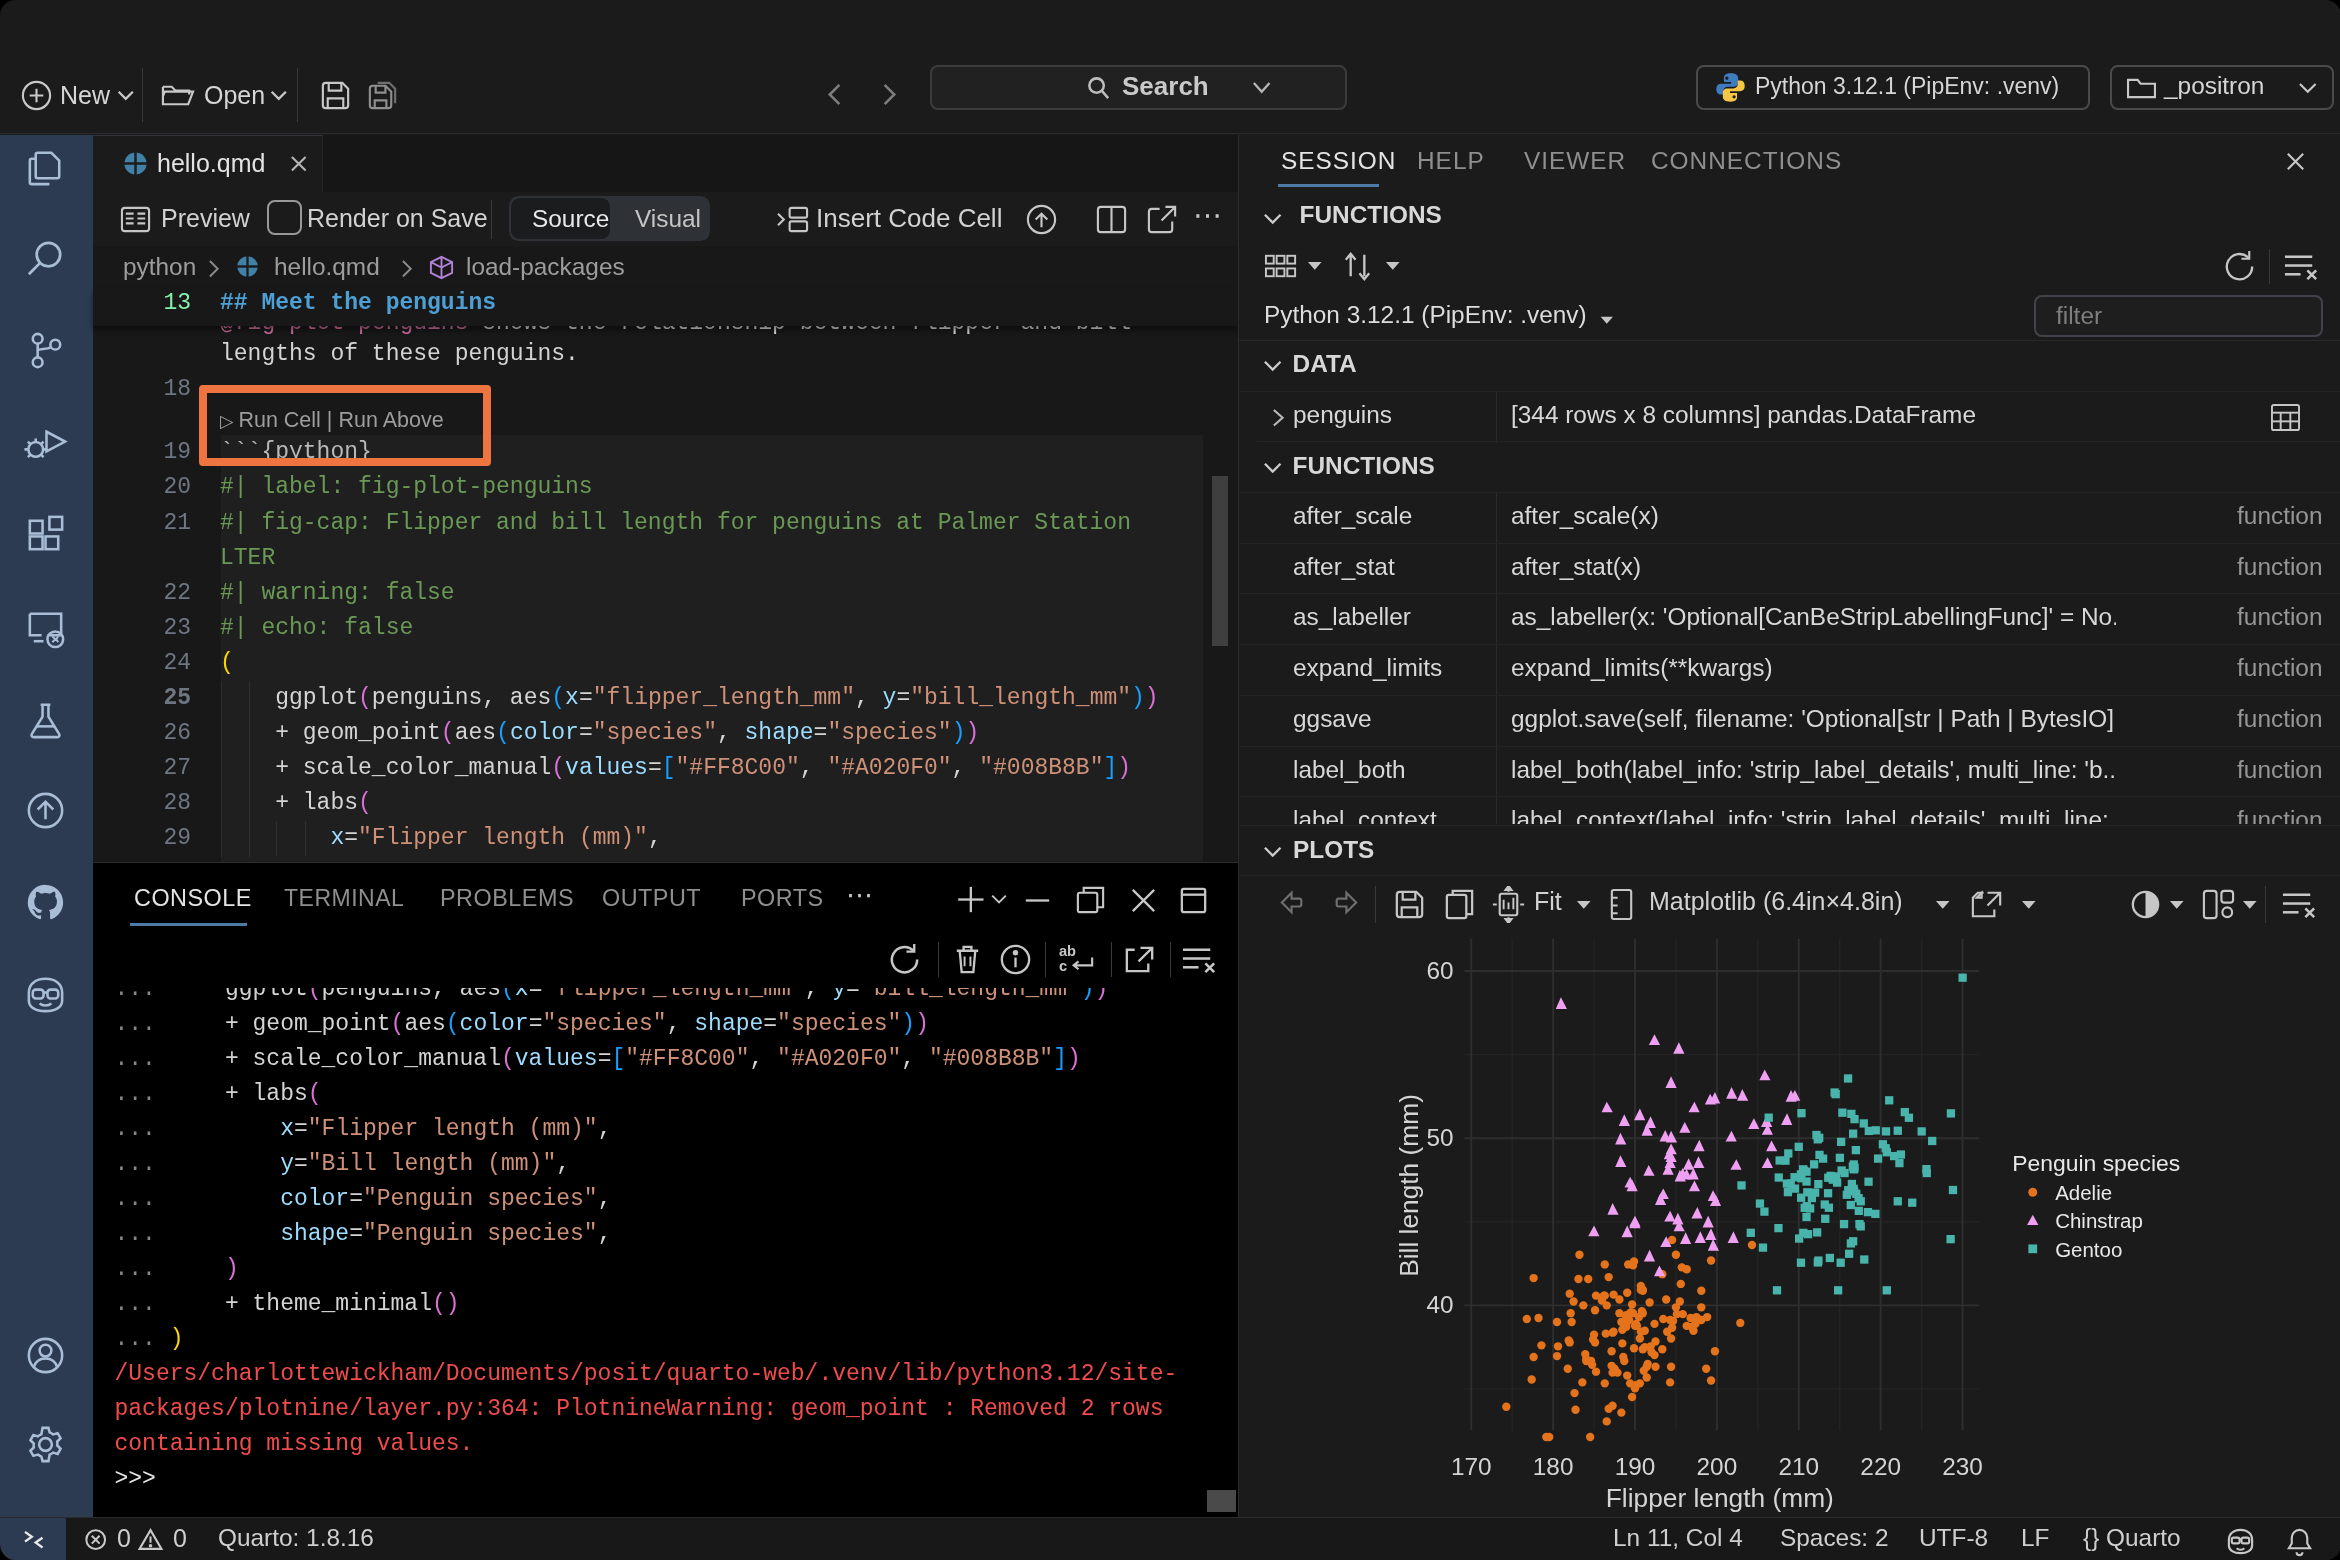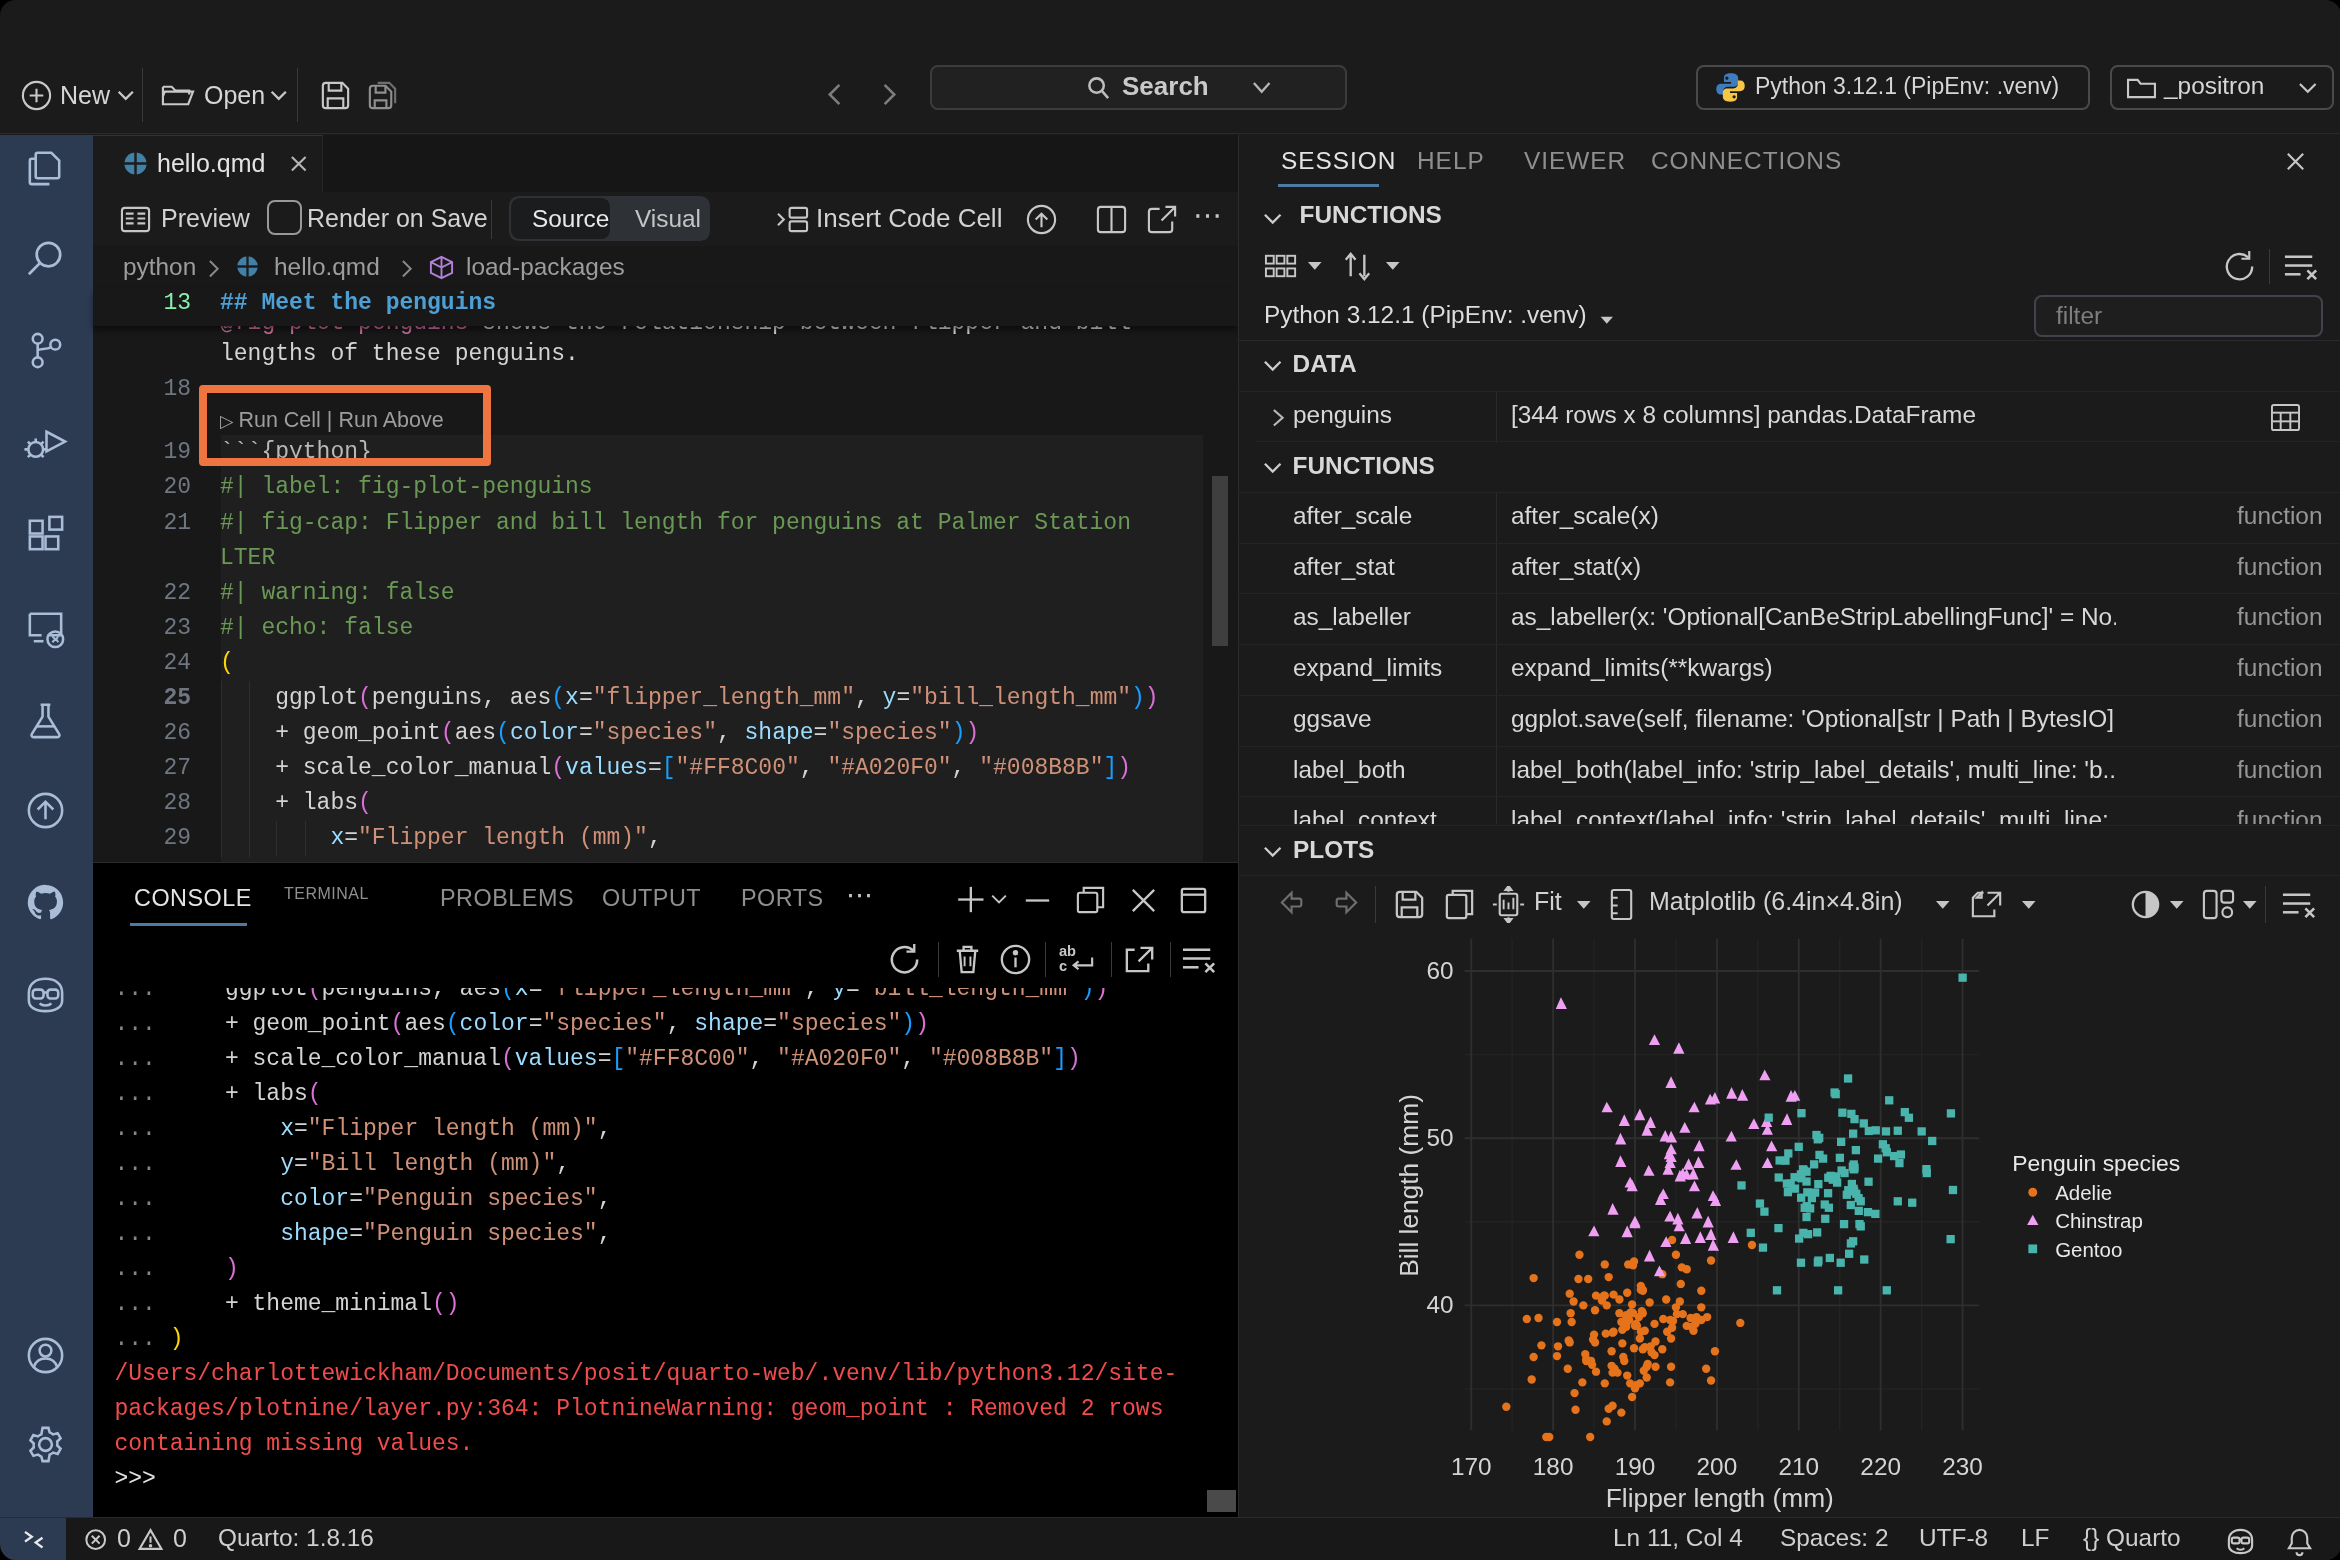--- a/index.html
+++ b/index.html
@@ -281,21 +281,21 @@
     <div class="mono abs" style="left:0;top:1px;width:98px;text-align:right;font-size:23px;color:#86efac;">13</div>
     <div class="mono abs" style="left:127px;top:1px;font-size:23px;font-weight:700;color:#4e9fd4;">## Meet the penguins</div>
   </div>
 </div>
 
 <div class="abs" style="left:93px;top:862px;width:1145px;height:655px;background:#000000;border-top:1px solid #2b2b2b;">
 
   <div class="abs" style="left:0;top:0;width:1145px;height:69px;">
     <div class="abs" style="left:41px;top:21.5px;font-size:23.4px;letter-spacing:0.5px;color:#e4e4e4;">CONSOLE</div>
     <div class="abs" style="left:37px;top:60px;width:117px;height:2.9px;background:#4d7ba6;"></div>
-    <div class="abs" style="left:191px;top:21.5px;font-size:16px;letter-spacing:0.5px;color:#8f8f8f;">TERMINAL</div>
+    <div class="abs" style="left:191px;top:21.5px;font-size:23px;letter-spacing:0.5px;color:#8f8f8f;">TERMINAL</div>
     <div class="abs" style="left:347px;top:21.5px;font-size:23.4px;letter-spacing:0.5px;color:#8f8f8f;">PROBLEMS</div>
     <div class="abs" style="left:509px;top:21.5px;font-size:23.4px;letter-spacing:0.5px;color:#8f8f8f;">OUTPUT</div>
     <div class="abs" style="left:648px;top:21.5px;font-size:23.4px;letter-spacing:0.5px;color:#8f8f8f;">PORTS</div>
     <div class="abs" style="left:753px;top:15.6px;font-size:27px;color:#c6c6c6;">⋯</div>
     <svg class="abs" style="left:862px;top:19.5px;" width="55" height="35" viewBox="0 0 56 36" fill="none" stroke="#c6c6c6" stroke-width="2.4">
       <line x1="16" y1="4" x2="16" y2="30"></line>
           <line x1="3" y1="17" x2="29" y2="17"></line>
       <path d="M38 13 l7 7 l7 -7" stroke-width="2"></path>
     </svg>
     <svg class="abs" style="left:928px;top:19.5px;" width="33" height="35" viewBox="0 0 34 36">

